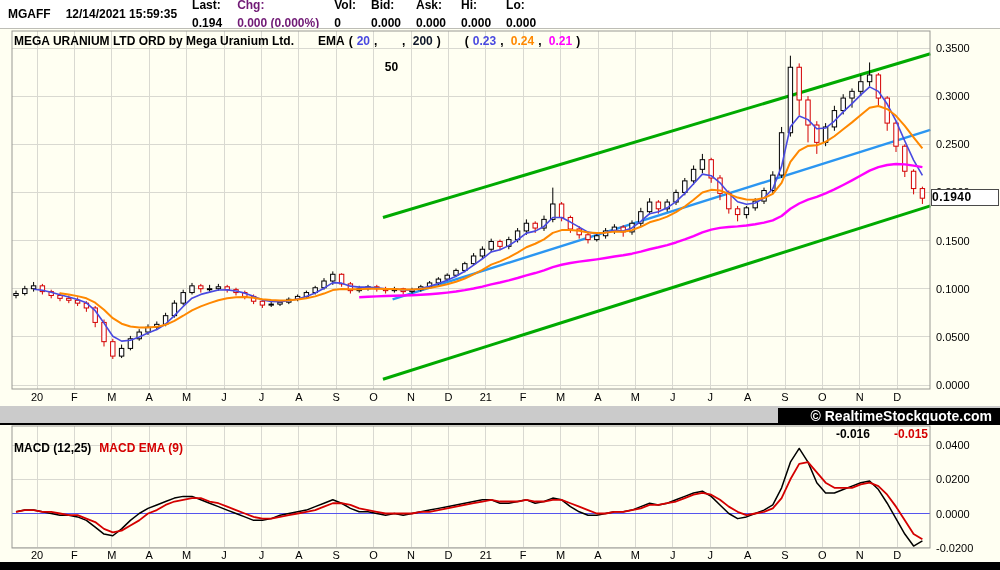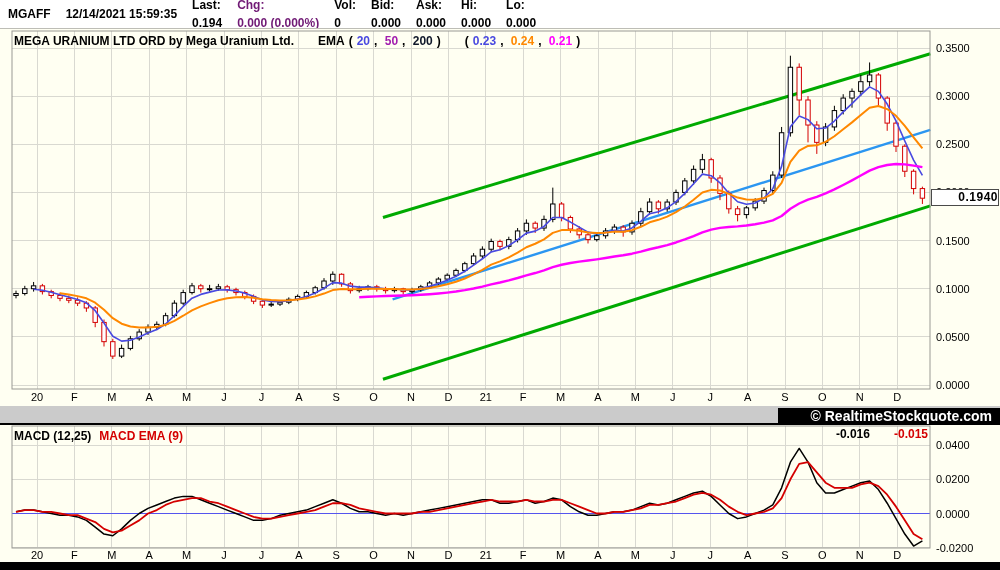--- a/index.html
+++ b/index.html
@@ -10,31 +10,31 @@
                 display:flex;align-items:center;gap:15px;padding-left:8px;box-sizing:border-box;
                 font-size:12px;font-weight:bold;color:#000;white-space:nowrap;}
   .quote-header .pair{display:flex;gap:4px;flex-direction:column;}
   
   .main-panel{position:absolute;left:0;top:28px;width:1000px;height:378px;background:#fffff2;
               border-top:1px solid #bdbdb6;box-sizing:border-box;}
   .chart-title{position:absolute;left:14px;top:5px;font-size:12px;font-weight:bold;color:#000;
                display:flex;gap:4px;white-space:nowrap;}
   .chart-title .gap{width:16px;}
   .price-box{position:absolute;left:931px;top:160px;width:66px;height:15px;background:#ffffff;
-             border:1px solid #4a4a4a;font-size:12px;font-weight:bold;color:#000;text-align:right;
+             border:1px solid #4a4a4a;font-size:12px;font-weight:bold;color:#000;text-align:left;
              line-height:15px;letter-spacing:0.5px;}
   
   .strip{position:absolute;left:0;top:406px;width:1000px;height:19px;background:#cbcbcb;
          border-bottom:2px solid #000;box-sizing:border-box;}
   .watermark{position:absolute;right:0;bottom:0;height:15px;min-width:200px;background:#000;
              color:#fff;font-size:14px;font-weight:bold;display:flex;align-items:center;
              justify-content:flex-end;padding:0 8px 0 14px;margin-left:26px;}
   
   .macd-panel{position:absolute;left:0;top:425px;width:1000px;height:137px;background:#fffff2;}
-  .macd-title{position:absolute;left:14px;top:4px;font-size:12px;font-weight:bold;color:#000;
+  .macd-title{position:absolute;left:14px;top:16px;font-size:12px;font-weight:bold;color:#000;
               display:flex;gap:8px;white-space:nowrap;}
   .macd-values{position:absolute;right:72px;top:2px;font-size:12px;font-weight:bold;color:#000;
                display:flex;}
   .bottom-bar{position:absolute;left:0;top:562px;width:1000px;height:8px;background:#000;}
   svg{display:block;}
   text.tick{font-family:"Liberation Sans",sans-serif;font-size:11px;fill:#000;}
 </style>
 </head>
 <body>
 
@@ -361,21 +361,21 @@
         <polyline points="359.20000000000005,268.2324732401953 368,267.7230153260394 376.8,267.3323462857448 385.6,267.0546715400987 394.40000000000003,266.69660463570364 403.20000000000005,266.4969103120108 412.00000000000006,266.21301990654683 420.8,265.80207191110554 429.6,265.22329562275894 438.40000000000003,264.4848777875024 447.20000000000005,263.59460579786816 456.00000000000006,262.51291853943553 464.8,261.1552160740972 473.6,259.4879939241413 482.40000000000003,257.57331924491484 491.20000000000005,255.37629425735804 500.00000000000006,253.52128439114546 508.80000000000007,251.4279823720652 517.6,249.01407493928153 526.4000000000001,246.34217001541413 535.2,244.03544508783295 544,241.4185256201338 552.8000000000001,238.1777626142736 561.6,235.75264648674806 570.4000000000001,234.00945231666282 579.2,232.63310381341097 588,231.55873743226897 596.8000000000001,230.34890463069485 605.6,228.96324489261218 614.4000000000001,227.4573037758994 623.2,226.25966637219696 632,224.69773259794346 640.8000000000001,222.64836710536085 649.6,220.22928431973347 658.4000000000001,218.2569860114538 667.2,216.05211693772432 676,213.48511611149388 684.8000000000001,210.47971122800638 693.6,207.05728785103045 702.4000000000001,203.3321256143948 711.2,200.68108265759506 720,198.91085701576114 728.8000000000001,197.97848199060206 737.6,197.3734004788654 746.4000000000001,196.46905469940856 755.2,195.2800429091935 764.0000000000001,193.63237671850115 772.8000000000001,191.3135863419889 781.6,187.04128778872115 790.4000000000001,179.78352692097863 799.2,174.4767367297114 808.0000000000001,170.6499988404572 816.8000000000001,167.85536650677633 825.6,164.44555955522625 834.4000000000001,160.40361786960548 843.2,155.94825182718571 852.0000000000001,151.38144027464006 860.8000000000001,146.56771367587712 869.6,141.66002256973675 878.4000000000001,138.11897824926177 887.2,135.97185228588316 896.0000000000001,135.05671139388886 904.8000000000001,135.4073960088211 913.6,136.58640947180544 922.4000000000001,138.1775964244003" fill="none" stroke="#ff00ff" stroke-width="2.4" stroke-linejoin="round"></polyline>
         <rect x="12" y="2" width="918" height="358" fill="none" stroke="#9a9a94"></rect>
       </svg>
     <div class="chart-title">
       <span>MEGA URANIUM LTD ORD by Mega Uranium Ltd.</span>
       <span class="gap"></span>
       <span>EMA</span>
       <span>(</span>
         <span style="color: rgb(73, 73, 224);">20</span>
         <span>,&nbsp;</span>
-        <span style="color: #a21caf;">50</span>
+        <span style="color: #000000; margin-top: 26px;">50</span>
         <span>,&nbsp;</span>
         <span style="color: #0f172a;">200</span>
         <span>)</span>
       <span class="gap"></span>
       <span>(</span>
         <span style="color: rgb(73, 73, 224);">0.23</span>
         <span>,&nbsp;</span>
         <span style="color: rgb(255, 136, 0);">0.24</span>
         <span>,&nbsp;</span>
         <span style="color: rgb(255, 0, 255);">0.21</span>

